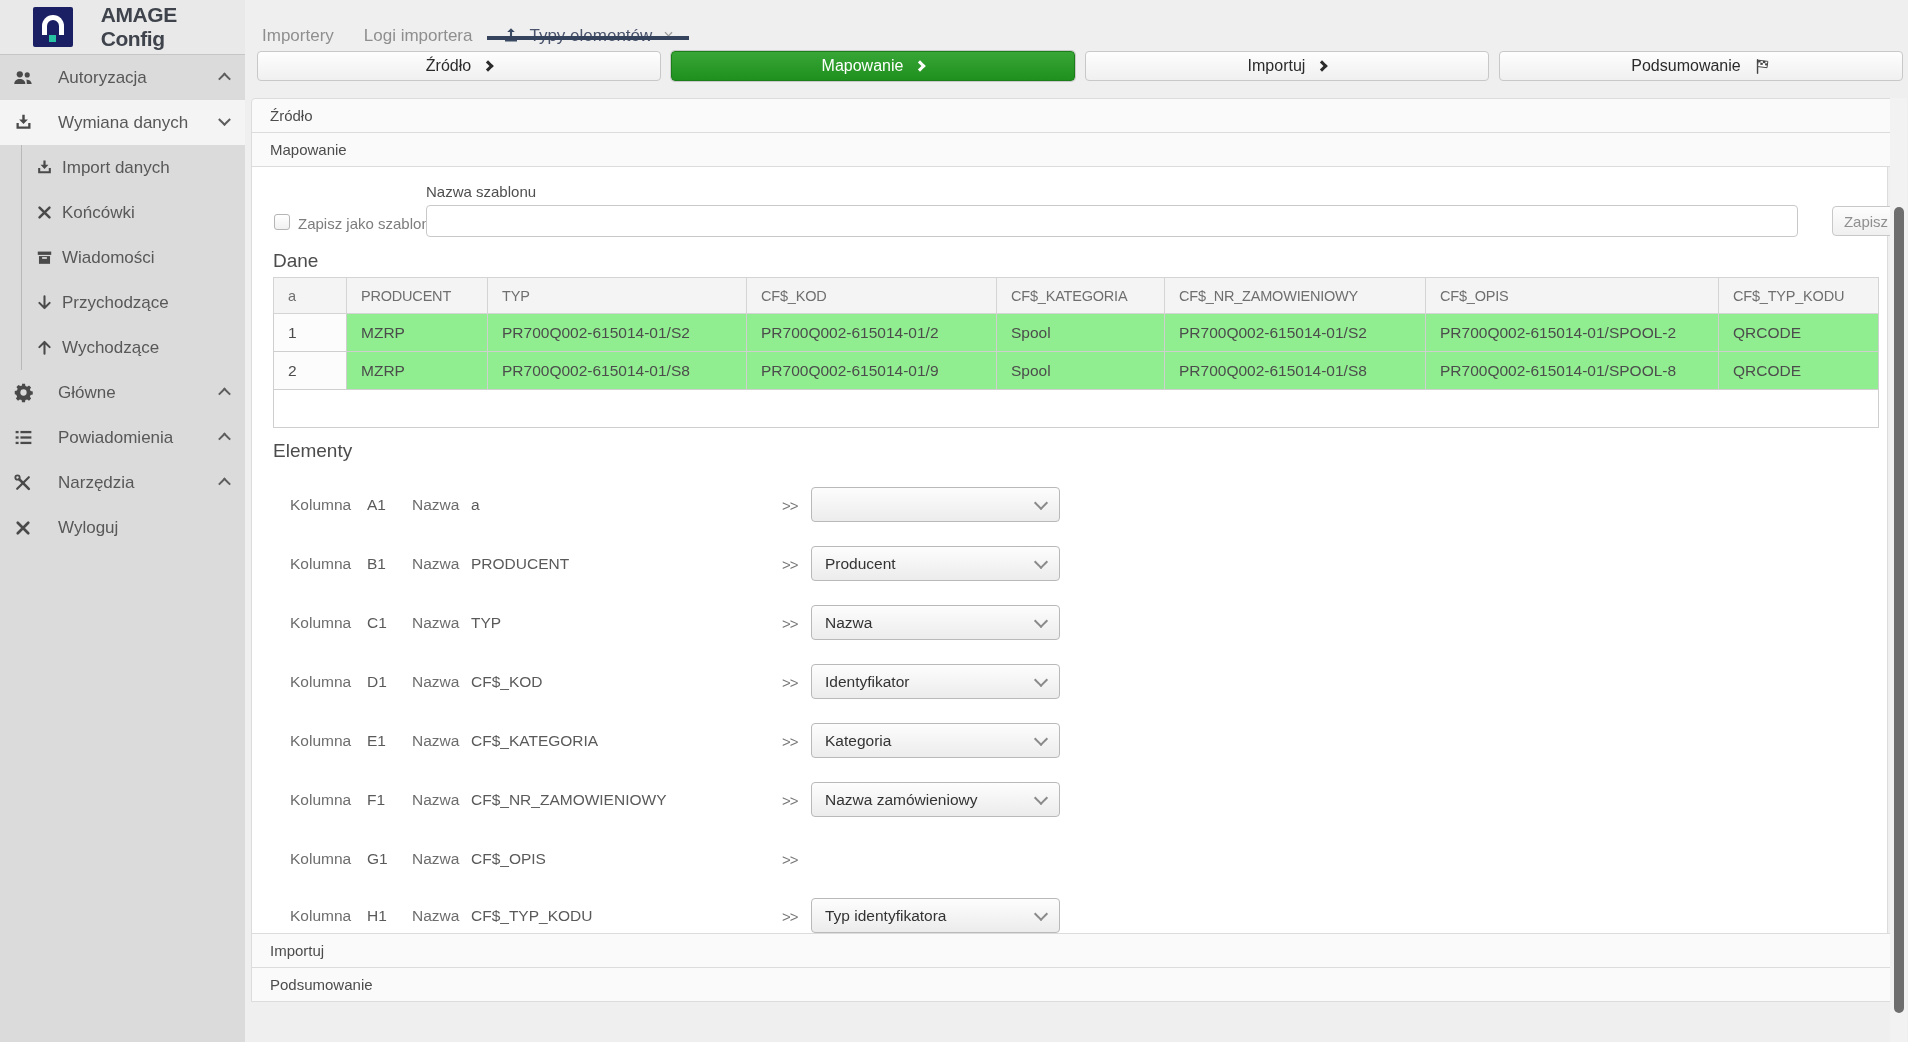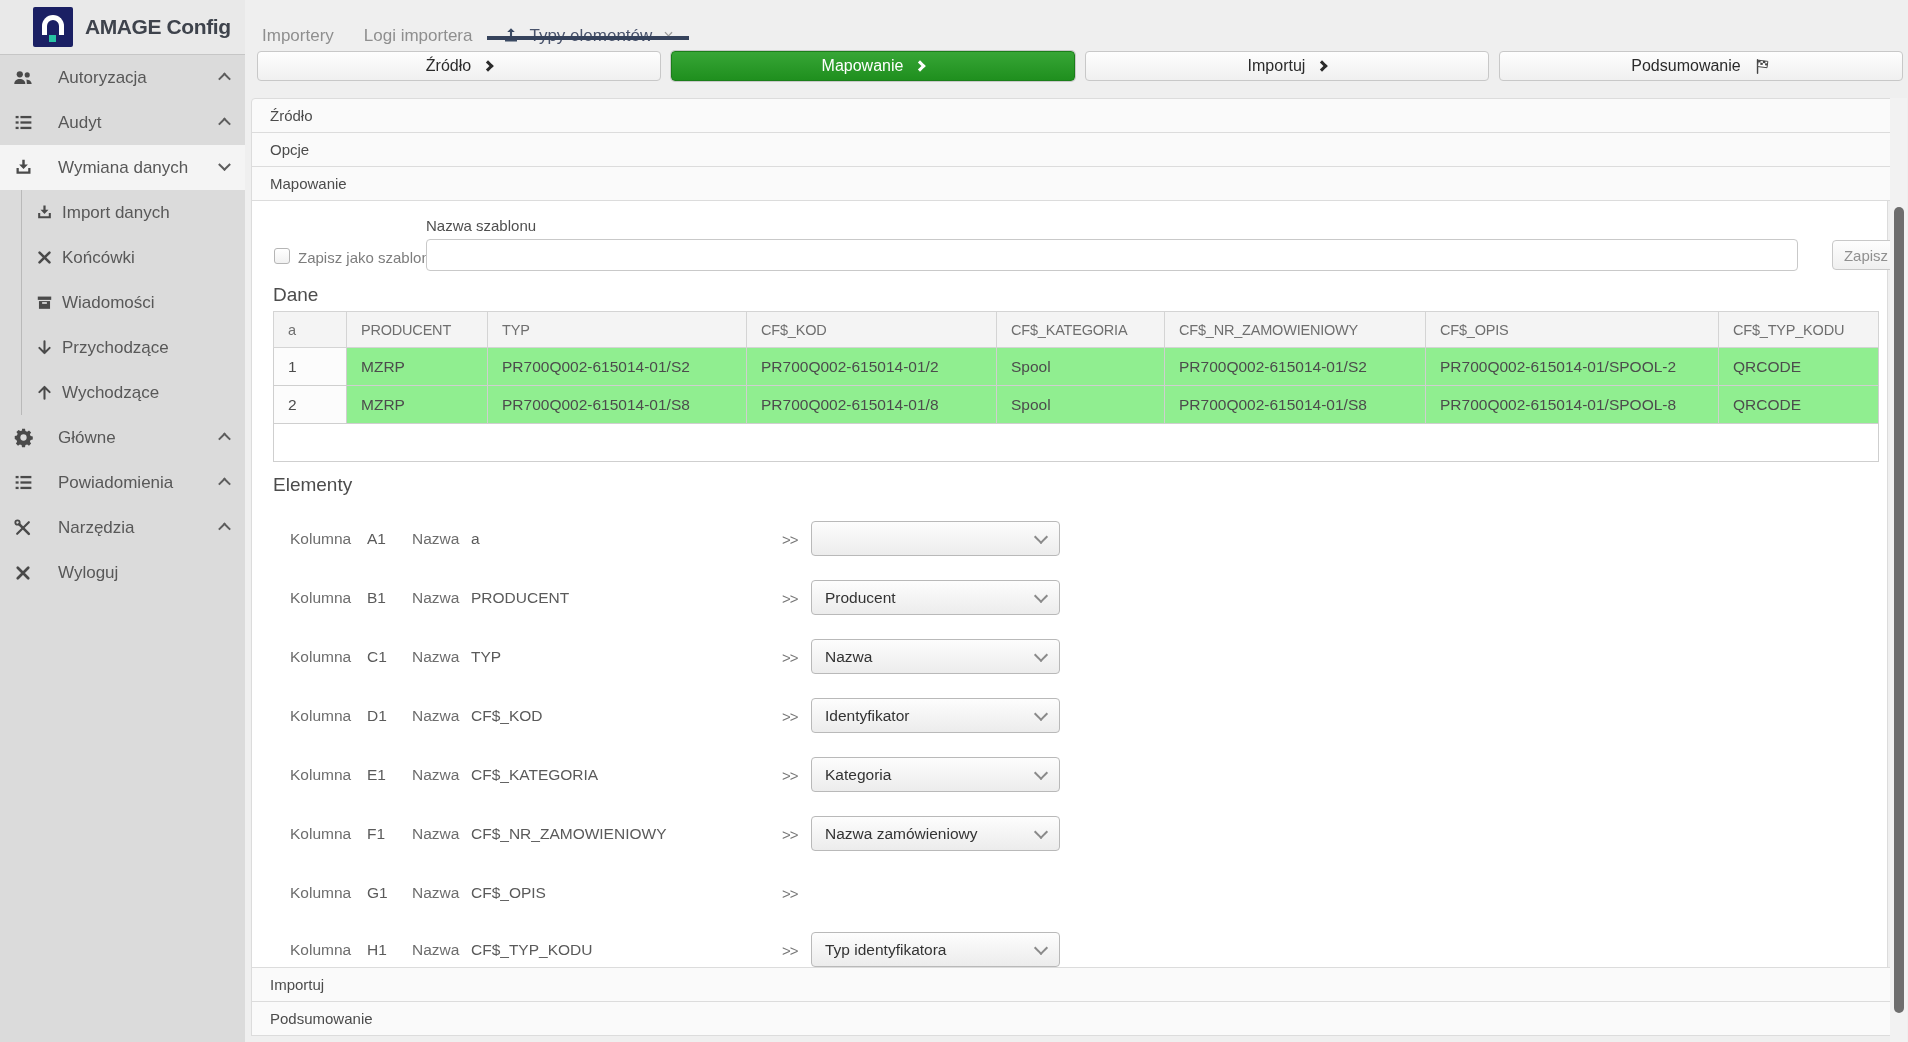--- a/index.html
+++ b/index.html
@@ -8,21 +8,21 @@
   .app { position:relative; width:1908px; height:1042px; display:flex; }
 
   
   .sidebar { width:245px; min-width:245px; height:100%; background:#dbdbdb; }
   .side-header { height:55px; background:#e9e9e9; border-bottom:1px solid #c6c6c6;
                  display:flex; align-items:center; padding-left:33px; }
   .logo { width:40px; height:40px; background:#1b2064; border-radius:2px; position:relative; }
   .logo .arch { position:absolute; left:9px; top:8px; width:22px; height:20px;
                 border:5px solid #ffffff; border-bottom:none; border-radius:11px 11px 0 0; }
   .logo .dot { position:absolute; left:16px; bottom:5px; width:7px; height:7px; background:#27c2a2; }
-  .app-title { margin-left:12px; font-size:21px; font-weight:bold; color:#3e434c; letter-spacing:-0.4px; }
+  .app-title { margin-left:28px; font-size:21px; font-weight:bold; color:#3e434c; letter-spacing:-0.4px; }
 
   .nav-item { height:45px; display:flex; align-items:center; padding:0 16px 0 10px;
               font-size:17px; color:#585858; cursor:default; }
   .nav-item .nicon { width:26px; display:flex; justify-content:center; align-items:center; color:#4a4a4a; }
   .nav-item .nlabel { margin-left:22px; flex:1; white-space:nowrap; }
   .nav-item.active { background:#f4f4f4; }
   .sub-list { position:relative; }
   .sub-list::before { content:""; position:absolute; left:21px; top:0; bottom:0; border-left:1px solid #b9b9b9; }
   .sub-item { height:45px; display:flex; align-items:center; padding-left:33px; font-size:17px; color:#585858; }
   .sub-item .nicon { width:22px; display:flex; justify-content:center; align-items:center; color:#4a4a4a; }
@@ -121,34 +121,20 @@
             <circle cx="8.5" cy="8" r="3.4"></circle>
             <path d="M2.5 18.5c0-3.3 2.7-5.3 6-5.3s6 2 6 5.3z"></path>
             <circle cx="16.6" cy="8.6" r="2.8"></circle>
             <path d="M15.8 13.5c3 .2 5.6 2 5.6 5h-5.2z"></path>
           </svg>
       </span>
       <span class="nlabel">Autoryzacja</span>
       <span class="chev chev-up"></span>
     </div>
 
-    <div class="nav-item">
-      <span class="nicon">
-        <svg class="ic" width="21" height="21" viewBox="0 0 24 24" fill="currentColor">
-            <rect x="3" y="4.5" width="3.4" height="2.6"></rect>
-            <rect x="8.5" y="4.5" width="12.5" height="2.6"></rect>
-            <rect x="3" y="10.7" width="3.4" height="2.6"></rect>
-            <rect x="8.5" y="10.7" width="12.5" height="2.6"></rect>
-            <rect x="3" y="16.9" width="3.4" height="2.6"></rect>
-            <rect x="8.5" y="16.9" width="12.5" height="2.6"></rect>
-          </svg>
-      </span>
-      <span class="nlabel">Audyt</span>
-      <span class="chev chev-up"></span>
-    </div>
 
     <div class="nav-item active">
       <span class="nicon">
         <svg class="ic" width="21" height="21" viewBox="0 0 24 24" fill="currentColor">
             <path d="M10.6 3h2.8v5.6h3.6L12 13.8 7 8.6h3.6z"></path>
             <path d="M4 12.6v6.6h16v-6.6h-2.6v4H6.6v-4z"></path>
           </svg>
       </span>
       <span class="nlabel">Wymiana danych</span>
       <span class="chev chev-down"></span>
@@ -295,23 +281,20 @@
                 <rect x="16.2" y="6" width="3.3" height="3" fill="#444"></rect>
               </g>
             </svg>
         </span>
       </div>
     </div>
 
     <div class="content">
       <div class="acc-h first">
         <span>Źródło</span>
-      </div>
-      <div class="acc-h">
-        <span>Opcje</span>
       </div>
       <div class="acc-h">
         <span>Mapowanie</span>
       </div>
 
       <div class="panel">
 
         <div class="cb"></div>
         <div class="cb-label">Zapisz jako szablon</div>
 
@@ -352,21 +335,21 @@
             <td class="gcell">PR700Q002-615014-01/2</td>
             <td class="gcell">Spool</td>
             <td class="gcell">PR700Q002-615014-01/S2</td>
             <td class="gcell">PR700Q002-615014-01/SPOOL-2</td>
             <td class="gcell">QRCODE</td>
           </tr>
           <tr>
             <td class="numcell">2</td>
             <td class="gcell">MZRP</td>
             <td class="gcell">PR700Q002-615014-01/S8</td>
-            <td class="gcell">PR700Q002-615014-01/8</td>
+            <td class="gcell">PR700Q002-615014-01/9</td>
             <td class="gcell">Spool</td>
             <td class="gcell">PR700Q002-615014-01/S8</td>
             <td class="gcell">PR700Q002-615014-01/SPOOL-8</td>
             <td class="gcell">QRCODE</td>
           </tr>
           <tr>
             <td class="emptyrow" colspan="8"></td>
           </tr>
         </tbody>
           </table>

